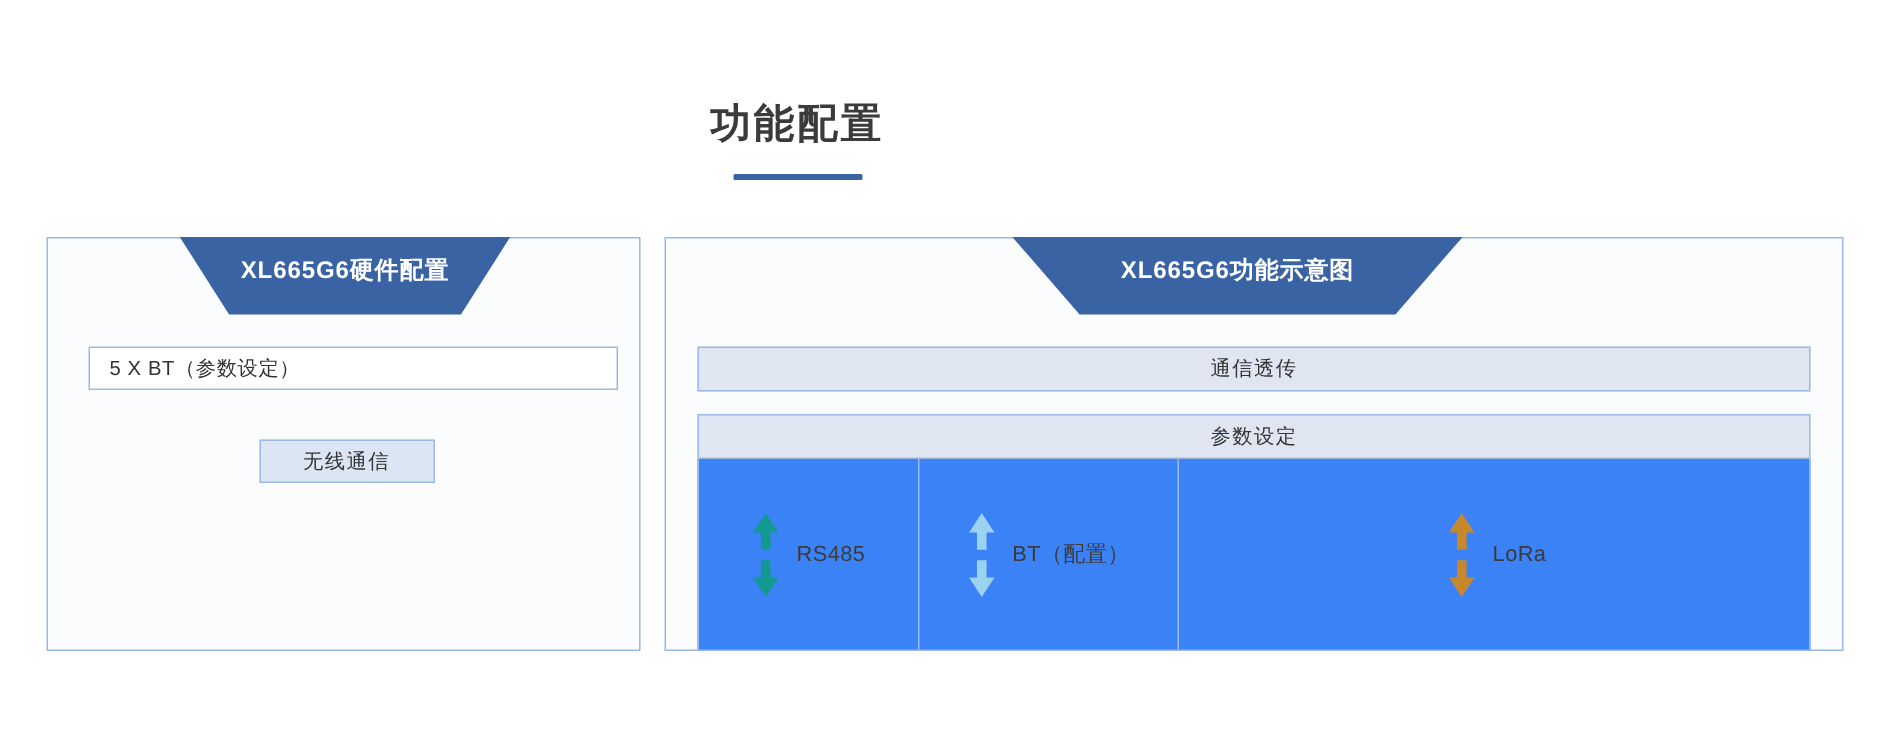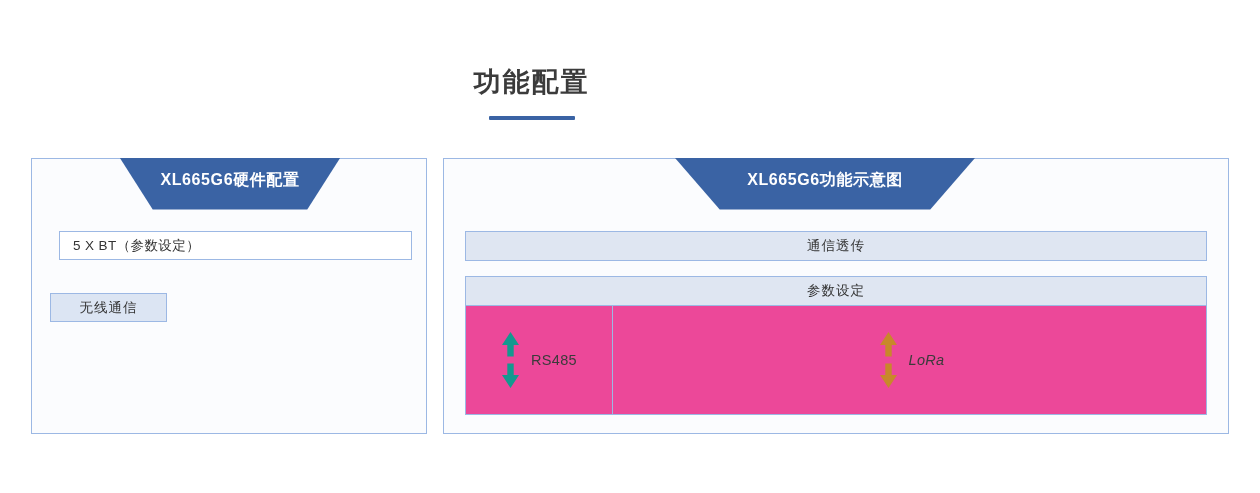--- a/index.html
+++ b/index.html
@@ -71,21 +71,21 @@
     position: absolute;
     left: 18px; top: 72px;
     width: 362px;
   }
   .spec-row {
     display: flex;
     align-items: center;
     height: 29px;
     margin-bottom: 33px;
   }
-  .spec-row:last-child { margin-bottom: 0; }
+  .spec-row:last-child { margin-bottom: 0; flex-direction: column; }
   .spec-key {
     width: 117px;
     height: 29px;
     border: 1.2px solid #9cb8e4;
     background: #dce5f3;
     display: flex;
     align-items: center;
     justify-content: center;
     font-size: 13.5px;
     color: #333333;
@@ -121,42 +121,41 @@
     font-size: 13.5px;
     color: #333333;
     letter-spacing: 1px;
     font-family: Liberation Mono, monospace;
   }
   .bar-spacer { height: 15px; }
 
   .iface-box {
     border: 1.2px solid #9cb8e4;
     border-top: none;
-    background: #ec4899;
-    height: 109px;
+    background: #3b82f6;
+    height: 128px;
     display: flex;
   }
   .iface-cell {
     display: flex;
     align-items: center;
     justify-content: center;
     border-right: 1.2px solid #9cb8e4;
     height: 100%;
   }
   .iface-cell:last-child { border-right: none; }
   .cell-rs485 { width: 147px; }
   .cell-bt    { width: 173px; }
   .cell-wireless {
     flex: 1;
     display: flex;
     align-items: center;
     justify-content: center;
     gap: 68px;
     padding-left: 4px;
-    font-style: italic;
   }
   .iface-item {
     display: flex;
     align-items: center;
     gap: 11px;
   }
   .iface-label {
     font-size: 14.5px;
     color: #3b3b3b;
     letter-spacing: 0.3px;
@@ -205,20 +204,29 @@
         <div class="iface-cell cell-rs485">
           <div class="iface-item">
             <svg class="arrow" viewBox="0 0 19 56">
               <path d="M9.5 0 L18 13 L12.7 13 L12.7 24.5 L6.3 24.5 L6.3 13 L1 13 Z" fill="#13998f"></path>
               <path d="M9.5 56 L18 43 L12.7 43 L12.7 31.5 L6.3 31.5 L6.3 43 L1 43 Z" fill="#13998f"></path>
             </svg>
             <span class="iface-label">RS485</span>
           </div>
         </div>
 
+        <div class="iface-cell cell-bt">
+          <div class="iface-item">
+            <svg class="arrow" viewBox="0 0 19 56">
+              <path d="M9.5 0 L18 13 L12.7 13 L12.7 24.5 L6.3 24.5 L6.3 13 L1 13 Z" fill="#9bd2f0"></path>
+              <path d="M9.5 56 L18 43 L12.7 43 L12.7 31.5 L6.3 31.5 L6.3 43 L1 43 Z" fill="#9bd2f0"></path>
+            </svg>
+            <span class="iface-label">BT（配置）</span>
+          </div>
+        </div>
 
         <div class="iface-cell cell-wireless">
           <div class="iface-item">
             <svg class="arrow" viewBox="0 0 19 56">
               <path d="M9.5 0 L18 13 L12.7 13 L12.7 24.5 L6.3 24.5 L6.3 13 L1 13 Z" fill="#c8882a"></path>
               <path d="M9.5 56 L18 43 L12.7 43 L12.7 31.5 L6.3 31.5 L6.3 43 L1 43 Z" fill="#c8882a"></path>
             </svg>
             <span class="iface-label">LoRa</span>
           </div>
         </div>

